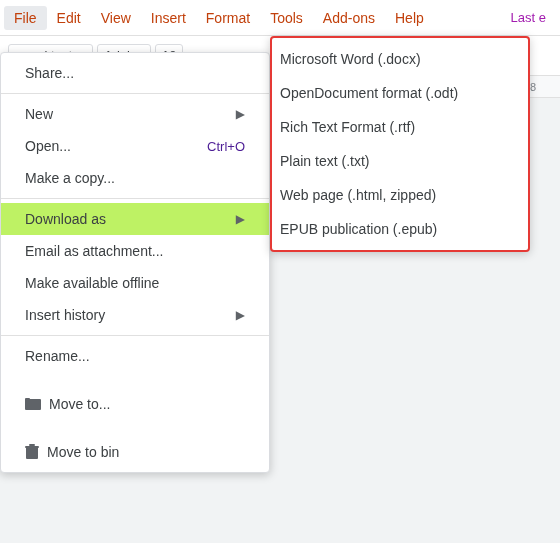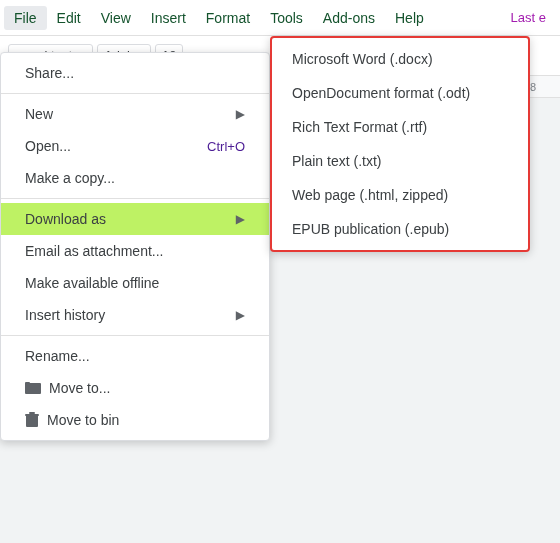--- a/index.html
+++ b/index.html
@@ -27,21 +27,21 @@
       padding: 0 4px;
       border-bottom: 1px solid #e0e0e0;
       position: relative;
       z-index: 10;
     }
 
     .menu-item {
       padding: 4px 10px;
       cursor: pointer;
       border-radius: 3px;
-      color: #14532d;
+      color: #c2410c;
       font-size: 14px;
       white-space: nowrap;
     }
 
     .menu-item.active {
       background: #e8eaed;
     }
 
     .menu-item-last {
       margin-left: auto;
@@ -139,38 +139,39 @@
 
     .dropdown-separator {
       height: 1px;
       background: #e0e0e0;
       margin: 4px 0;
     }
 
     .dropdown-item-icon {
       display: flex;
       gap: 8px;
+      margin-top: 16px;
     }
 
     
     .download-submenu {
       position: absolute;
       top: 36px;
       left: 270px;
       width: 260px;
       background: #fff;
       border: 2px solid #e53935;
       border-radius: 4px;
       box-shadow: 0 2px 10px rgba(0,0,0,0.2);
       z-index: 101;
       padding: 4px 0;
     }
 
     .submenu-item {
-      padding: 9px 20px;
+      padding: 9px 8px;
       cursor: pointer;
       color: #3c4043;
       font-size: 14px;
       white-space: nowrap;
     }
 
     .content-wrapper {
       position: relative;
     }
   </style>

